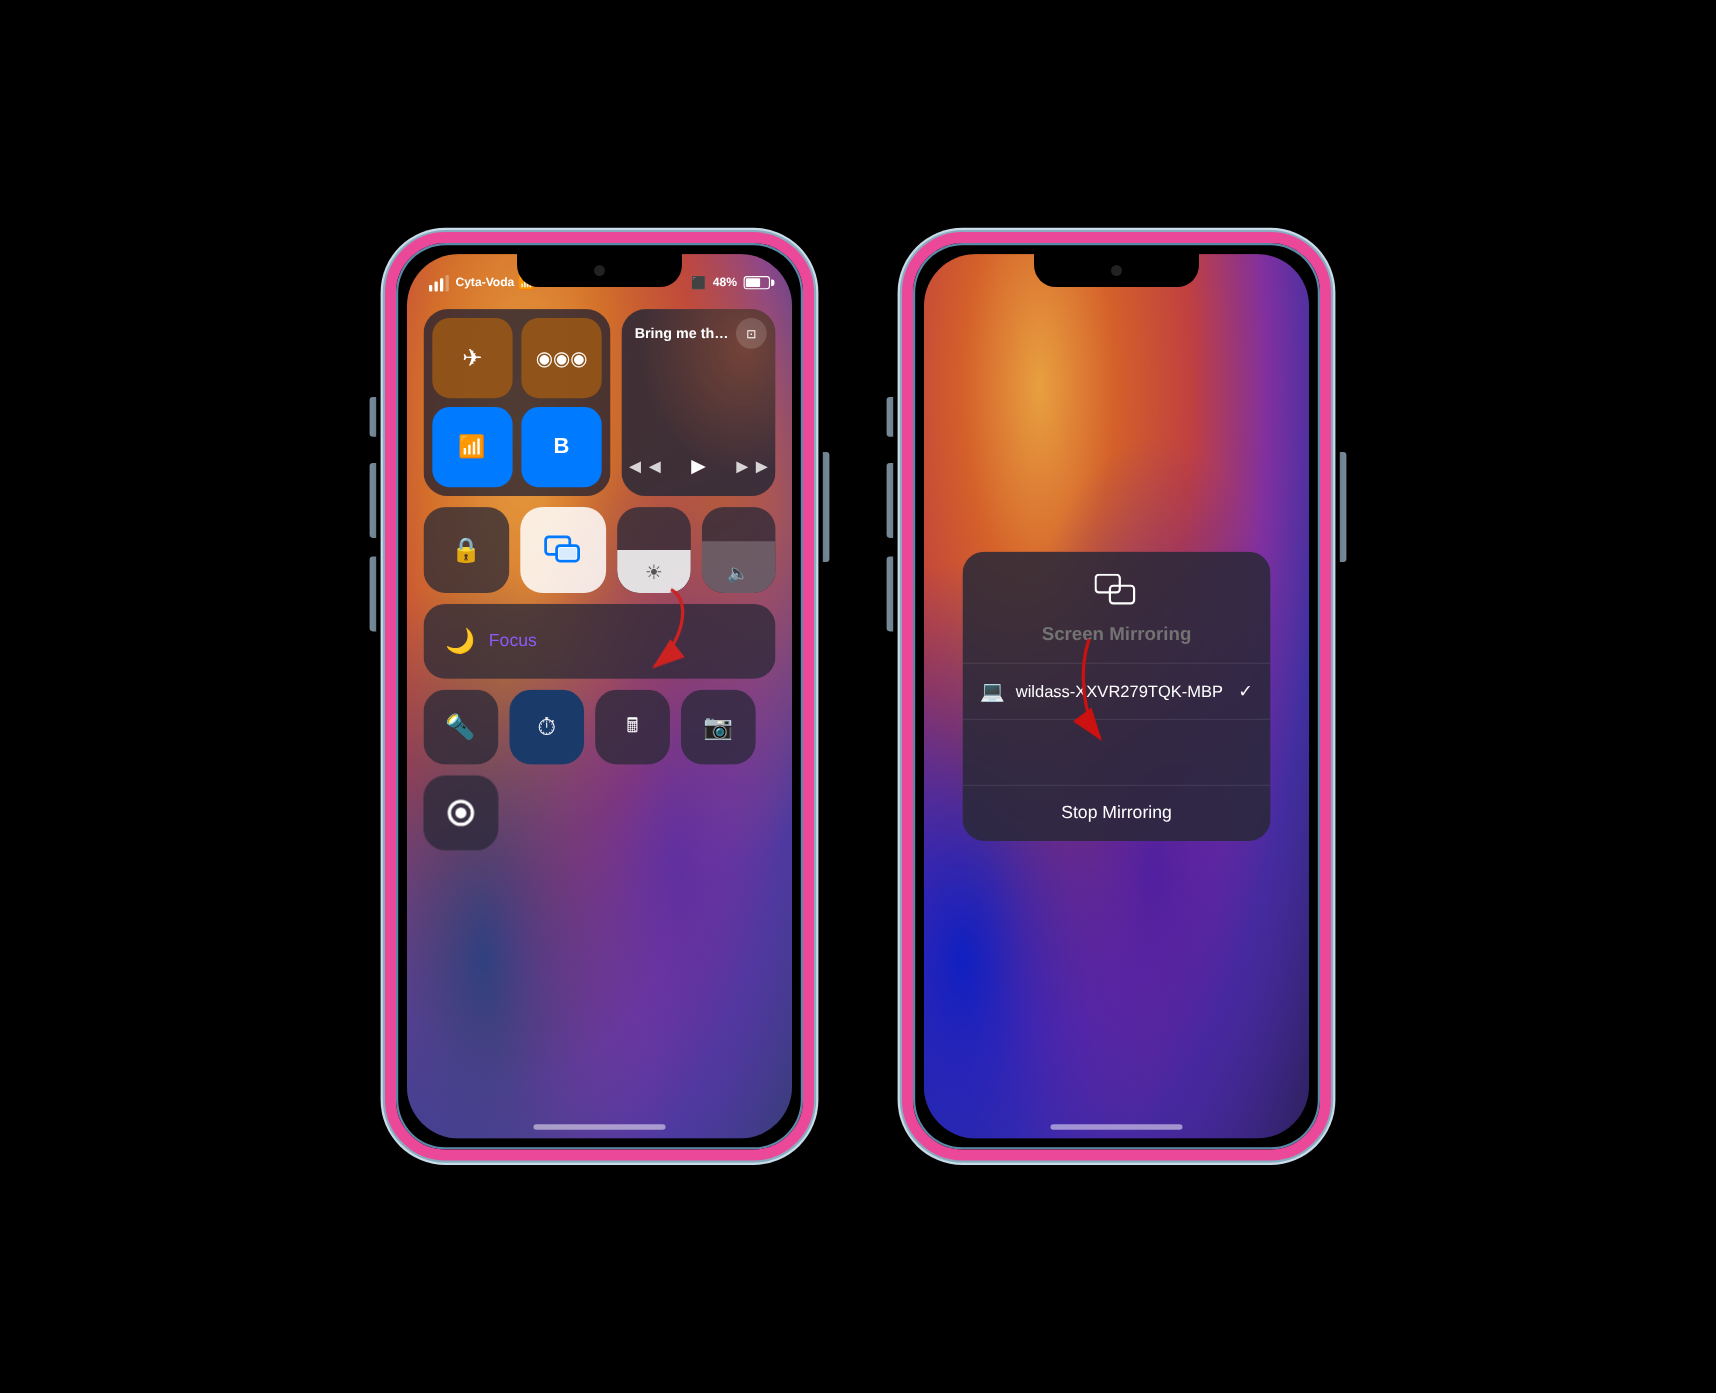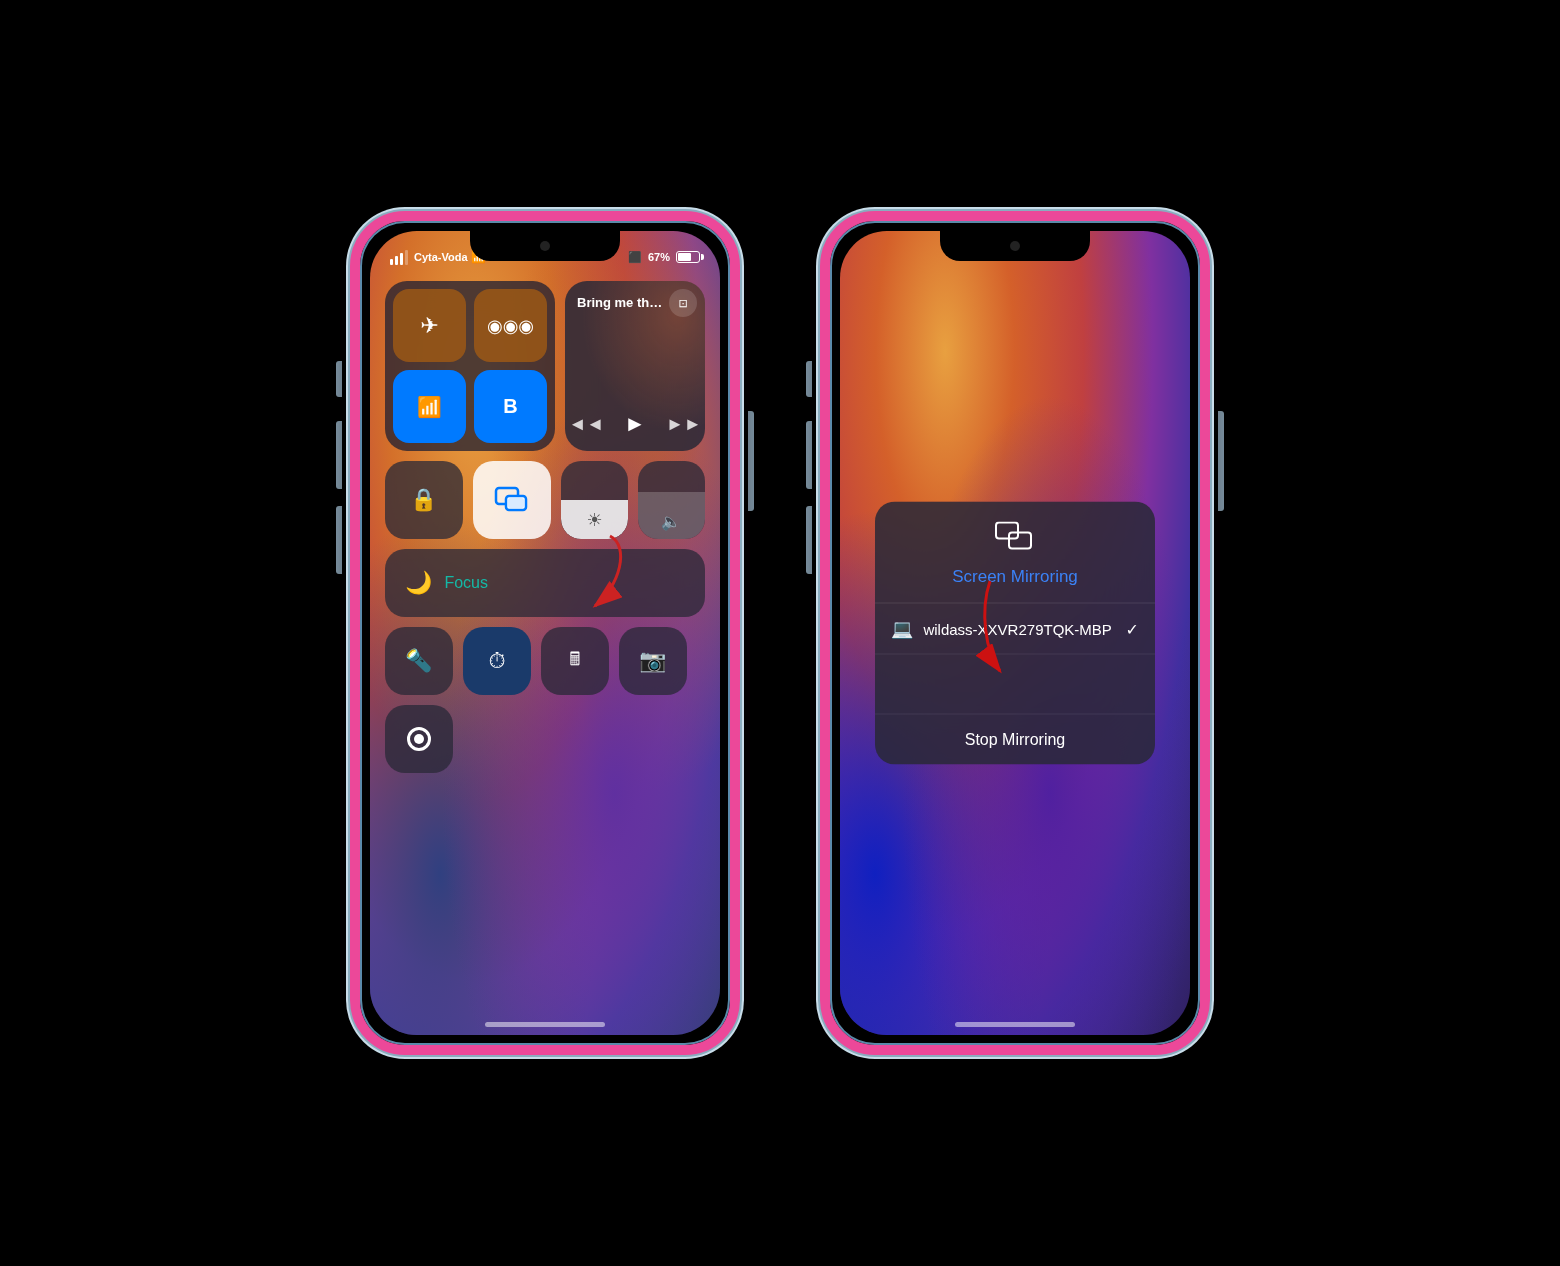--- a/index.html
+++ b/index.html
@@ -398,21 +398,21 @@
       display: flex;
       align-items: center;
       gap: 12px;
       padding: 0 20px;
       color: #fff;
     }
 
     .focus-label {
       font-size: 16px;
       font-weight: 500;
-      color: #14b8a6;
+      color: #8b5cf6;
     }
 
     
     .utilities-row {
       display: flex;
       gap: 10px;
     }
 
     .util-btn {
       width: 68px;
@@ -516,23 +516,23 @@
       border-bottom: 1px solid rgba(255,255,255,0.1);
     }
 
     .mirroring-icon {
       color: #fff;
       font-size: 28px;
       margin-bottom: 8px;
     }
 
     .mirroring-title {
-      color: #3b82f6;
+      color: #737373;
       font-size: 17px;
-      font-weight: 400;
+      font-weight: 700;
     }
 
     .mirroring-device-row {
       display: flex;
       align-items: center;
       padding: 14px 16px;
       border-bottom: 1px solid rgba(255,255,255,0.08);
       gap: 10px;
     }
 
@@ -603,21 +603,21 @@
             <div class="signal-bar" style="height:6px"></div>
             <div class="signal-bar" style="height:9px"></div>
             <div class="signal-bar" style="height:12px"></div>
             <div class="signal-bar" style="height:15px;background:rgba(255,255,255,0.3)"></div>
           </div>
           <span class="carrier-text">Cyta-Voda</span>
           <span class="wifi-icon">📶</span>
         </div>
         <div class="status-right">
           <span class="airplay-icon">⬛</span>
-          <span class="battery-text">67%</span>
+          <span class="battery-text">48%</span>
           <div class="battery-icon">
             <div class="battery-fill" style="width:67%"></div>
           </div>
         </div>
       </div>
 
       <div class="control-center">
 
         <div class="cc-row">
 

